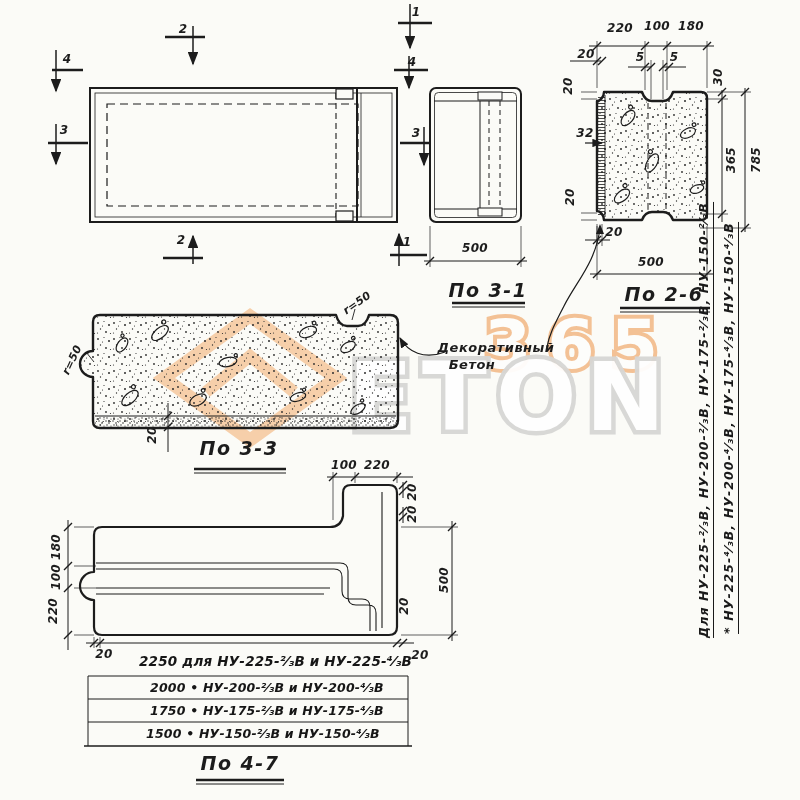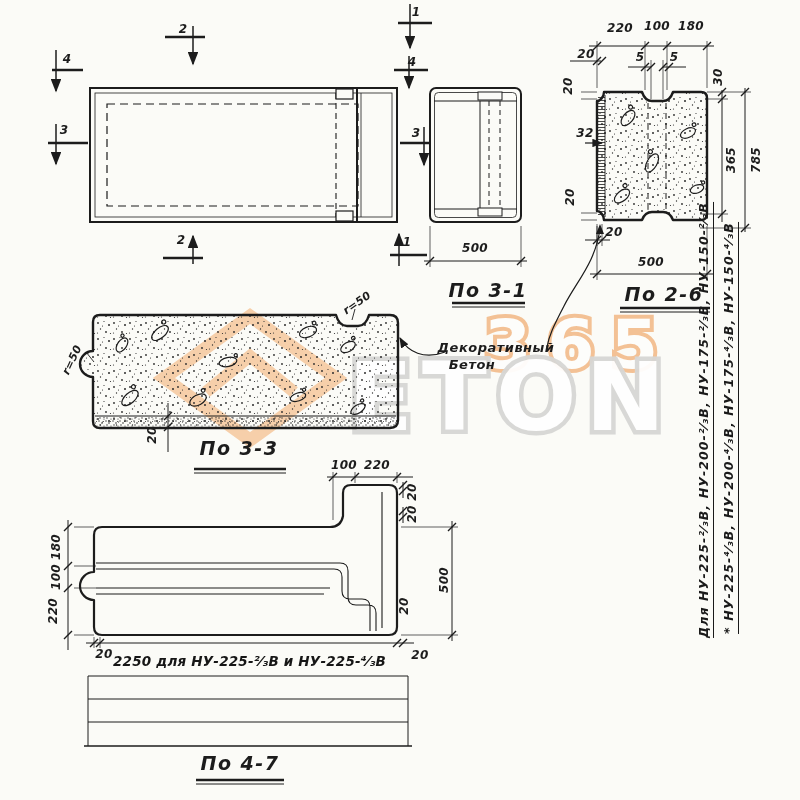--- a/index.html
+++ b/index.html
@@ -8,21 +8,21 @@
   #root svg{position:absolute;left:0;top:0;}
   .lbl{position:absolute;transform:translate(-50%,-50%);
        font:italic 600 12px "DejaVu Sans",sans-serif;color:#1c1c1c;
        white-space:nowrap;letter-spacing:.3px;}
   .lbl.rot{transform:translate(-50%,-50%) rotate(-90deg);}
   .lbl.r65{transform:translate(-50%,-50%) rotate(-65deg);font-size:11px;}
   .lbl.r35{transform:translate(-50%,-50%) rotate(-35deg);font-size:11px;}
   .lbl.big{font:italic 700 19px "DejaVu Sans",sans-serif;letter-spacing:1.5px;}
   .lbl.note{font:italic 700 13px "DejaVu Sans",sans-serif;letter-spacing:.5px;}
   .row{position:absolute;font:italic 600 12.5px "DejaVu Sans",sans-serif;
-       color:#161616;white-space:nowrap;letter-spacing:.2px;}
+       color:#161616;white-space:nowrap;letter-spacing:.2px;margin-left:26px;}
   .row.first{font-size:13.5px;font-weight:700;}
   .vnote{position:absolute;transform:translate(-50%,-50%) rotate(-90deg);
        font:italic 600 12.5px "DejaVu Sans",sans-serif;letter-spacing:1.1px;
        color:#1a1a1a;white-space:nowrap;border-bottom:1.3px solid #1a1a1a;
        padding-bottom:2px;}
 </style>
 </head>
 <body>
 
 <div id="root">
@@ -276,17 +276,20 @@
   <span class="lbl rot" style="left:444px;top:580px">500</span>
   <span class="lbl rot" style="left:404px;top:606px">20</span>
   <span class="lbl" style="left:420px;top:655px">20</span>
   <span class="lbl" style="left:104px;top:654px">20</span>
   <span class="lbl rot" style="left:56px;top:547px">180</span>
   <span class="lbl rot" style="left:56px;top:577px">100</span>
   <span class="lbl rot" style="left:53px;top:611px">220</span>
   <span class="lbl big" style="left:240px;top:763px">По 4-7</span>
 
   <span class="row first" style="left:113px;top:653px">2250 для НУ-225-²⁄₃В и НУ-225-⁴⁄₃В</span>
+  <span class="row" style="left:124px;top:680px">2000  •  НУ-200-²⁄₃В и НУ-200-⁴⁄₃В</span>
+  <span class="row" style="left:124px;top:703px">1750  •  НУ-175-²⁄₃В и НУ-175-⁴⁄₃В</span>
+  <span class="row" style="left:120px;top:726px">1500  •  НУ-150-²⁄₃В и НУ-150-⁴⁄₃В</span>
 
   <span class="vnote" style="left:705px;top:420px">Для НУ-225-²⁄₃В, НУ-200-²⁄₃В, НУ-175-²⁄₃В, НУ-150-²⁄₃В</span>
   <span class="vnote" style="left:730px;top:428px">*   НУ-225-⁴⁄₃В, НУ-200-⁴⁄₃В, НУ-175-⁴⁄₃В, НУ-150-⁴⁄₃В</span>
 
 </div>
 
 </body></html>

